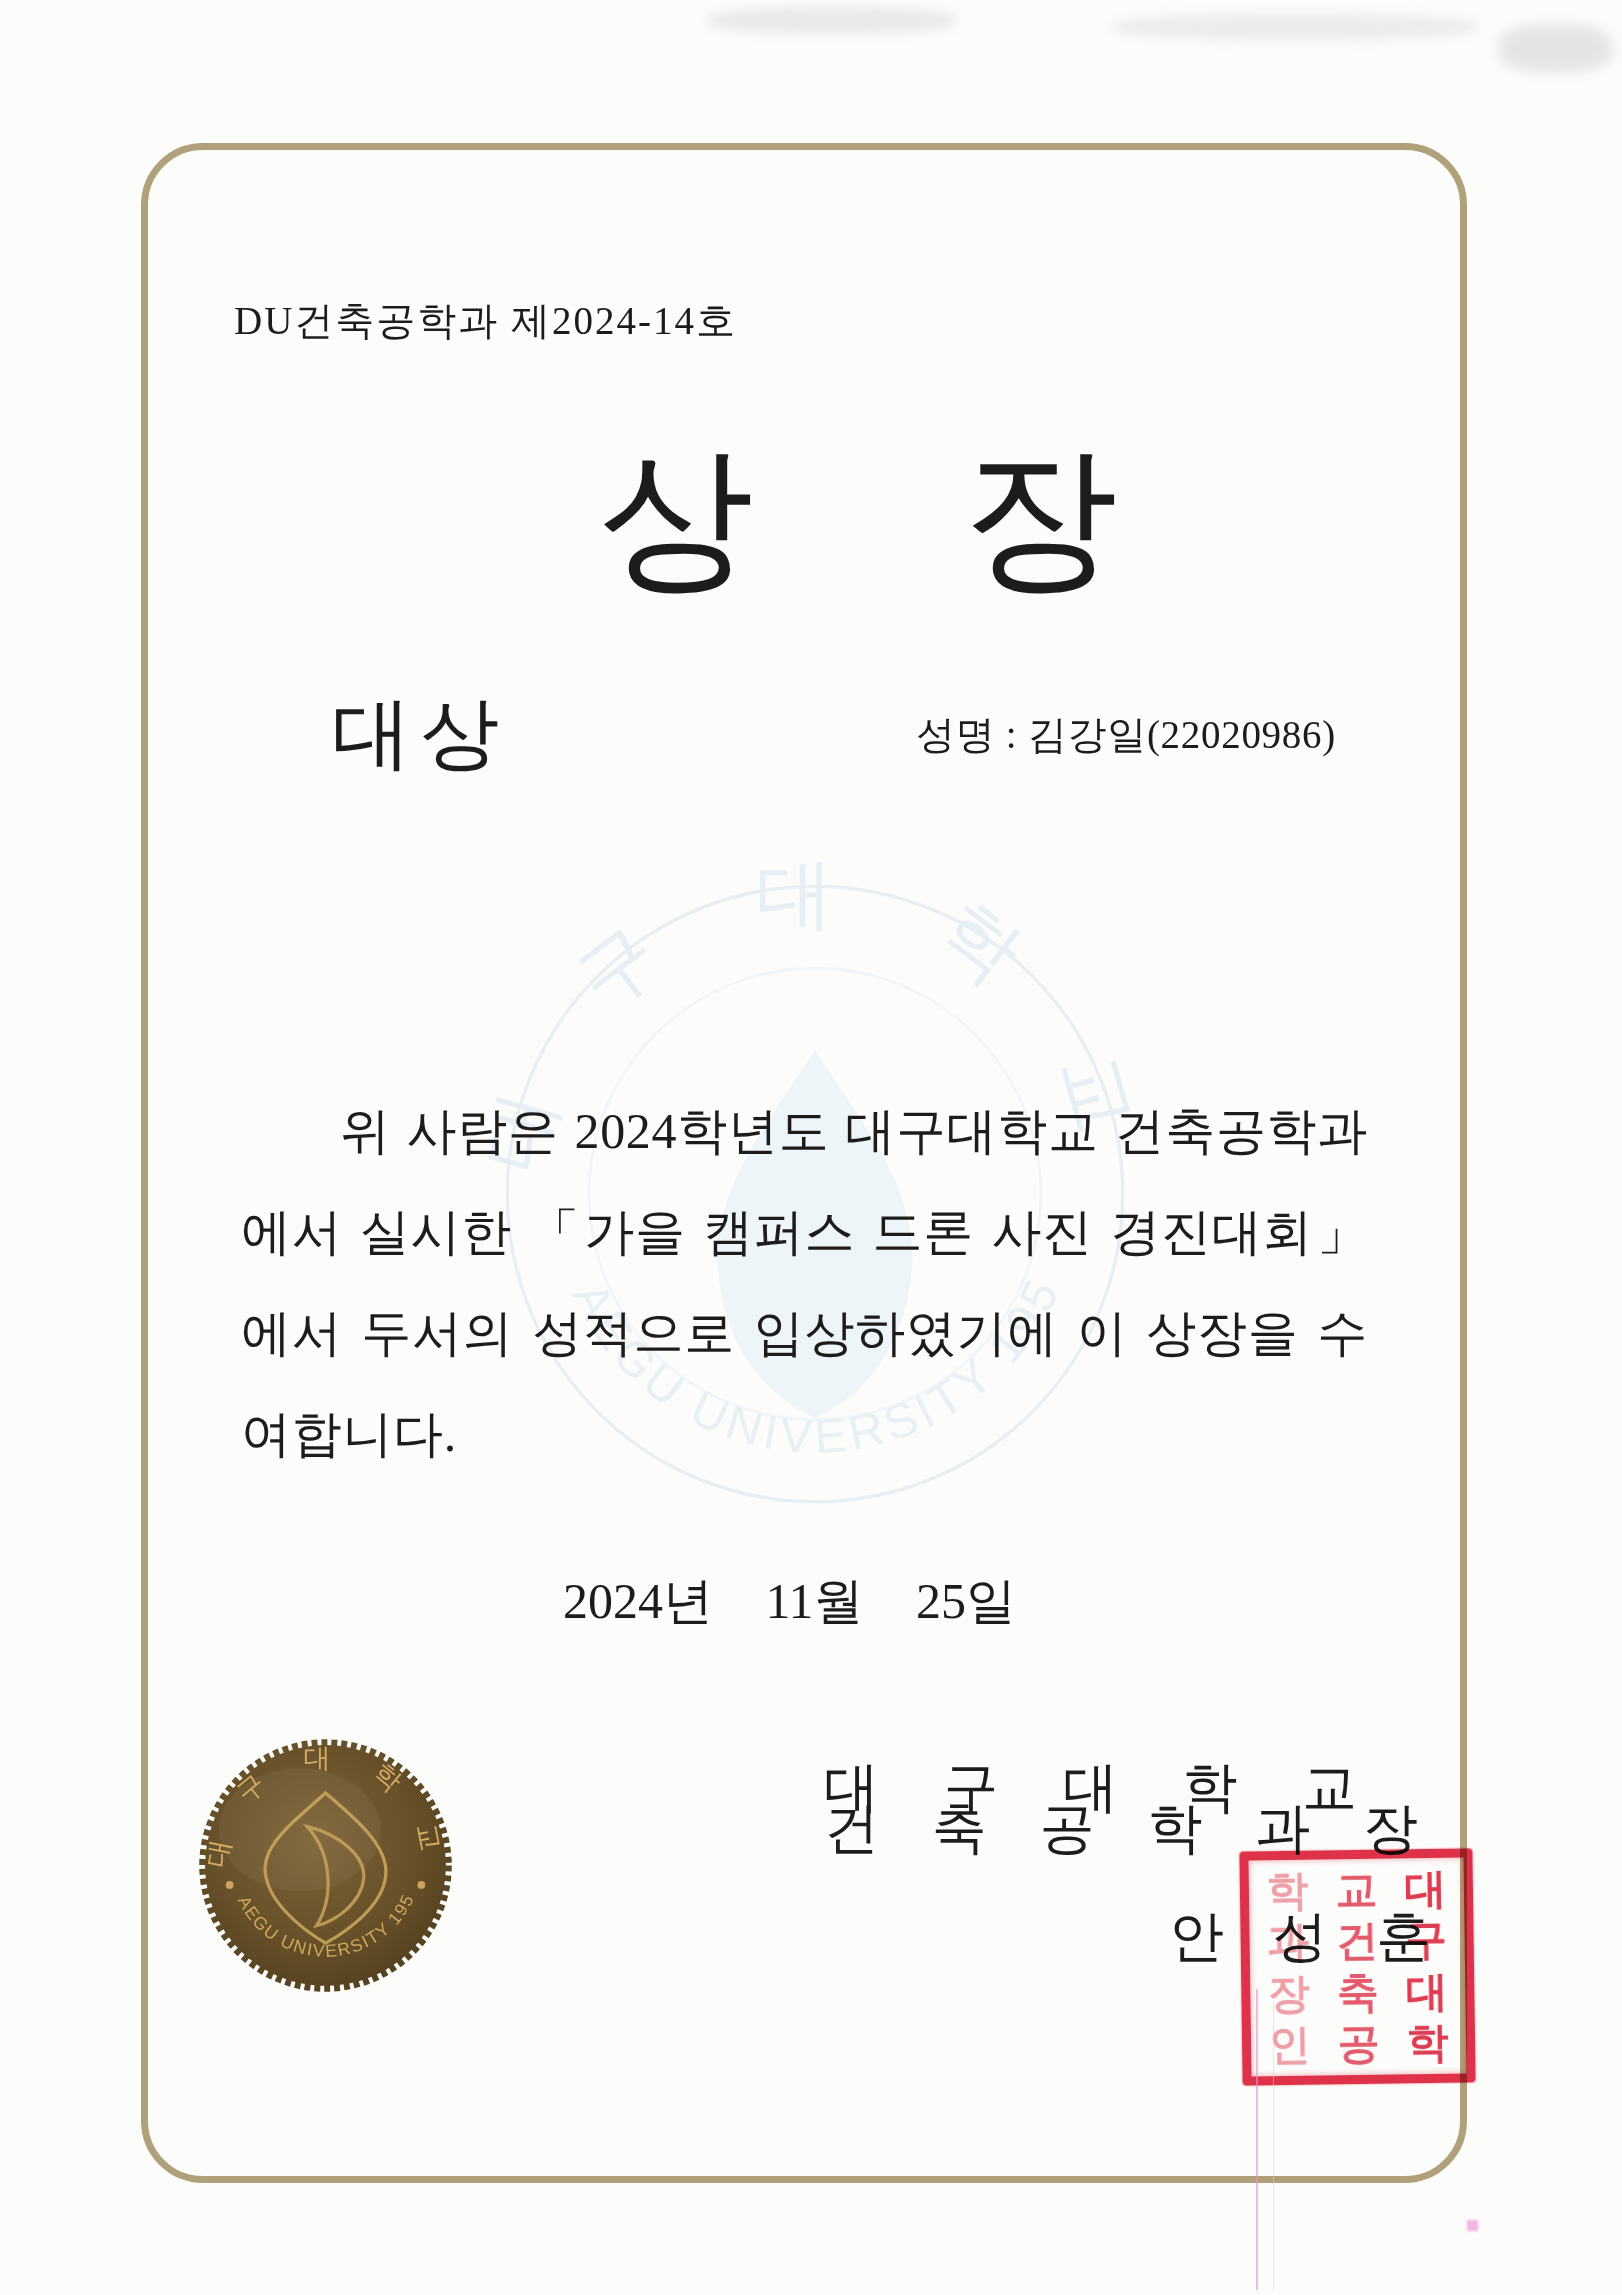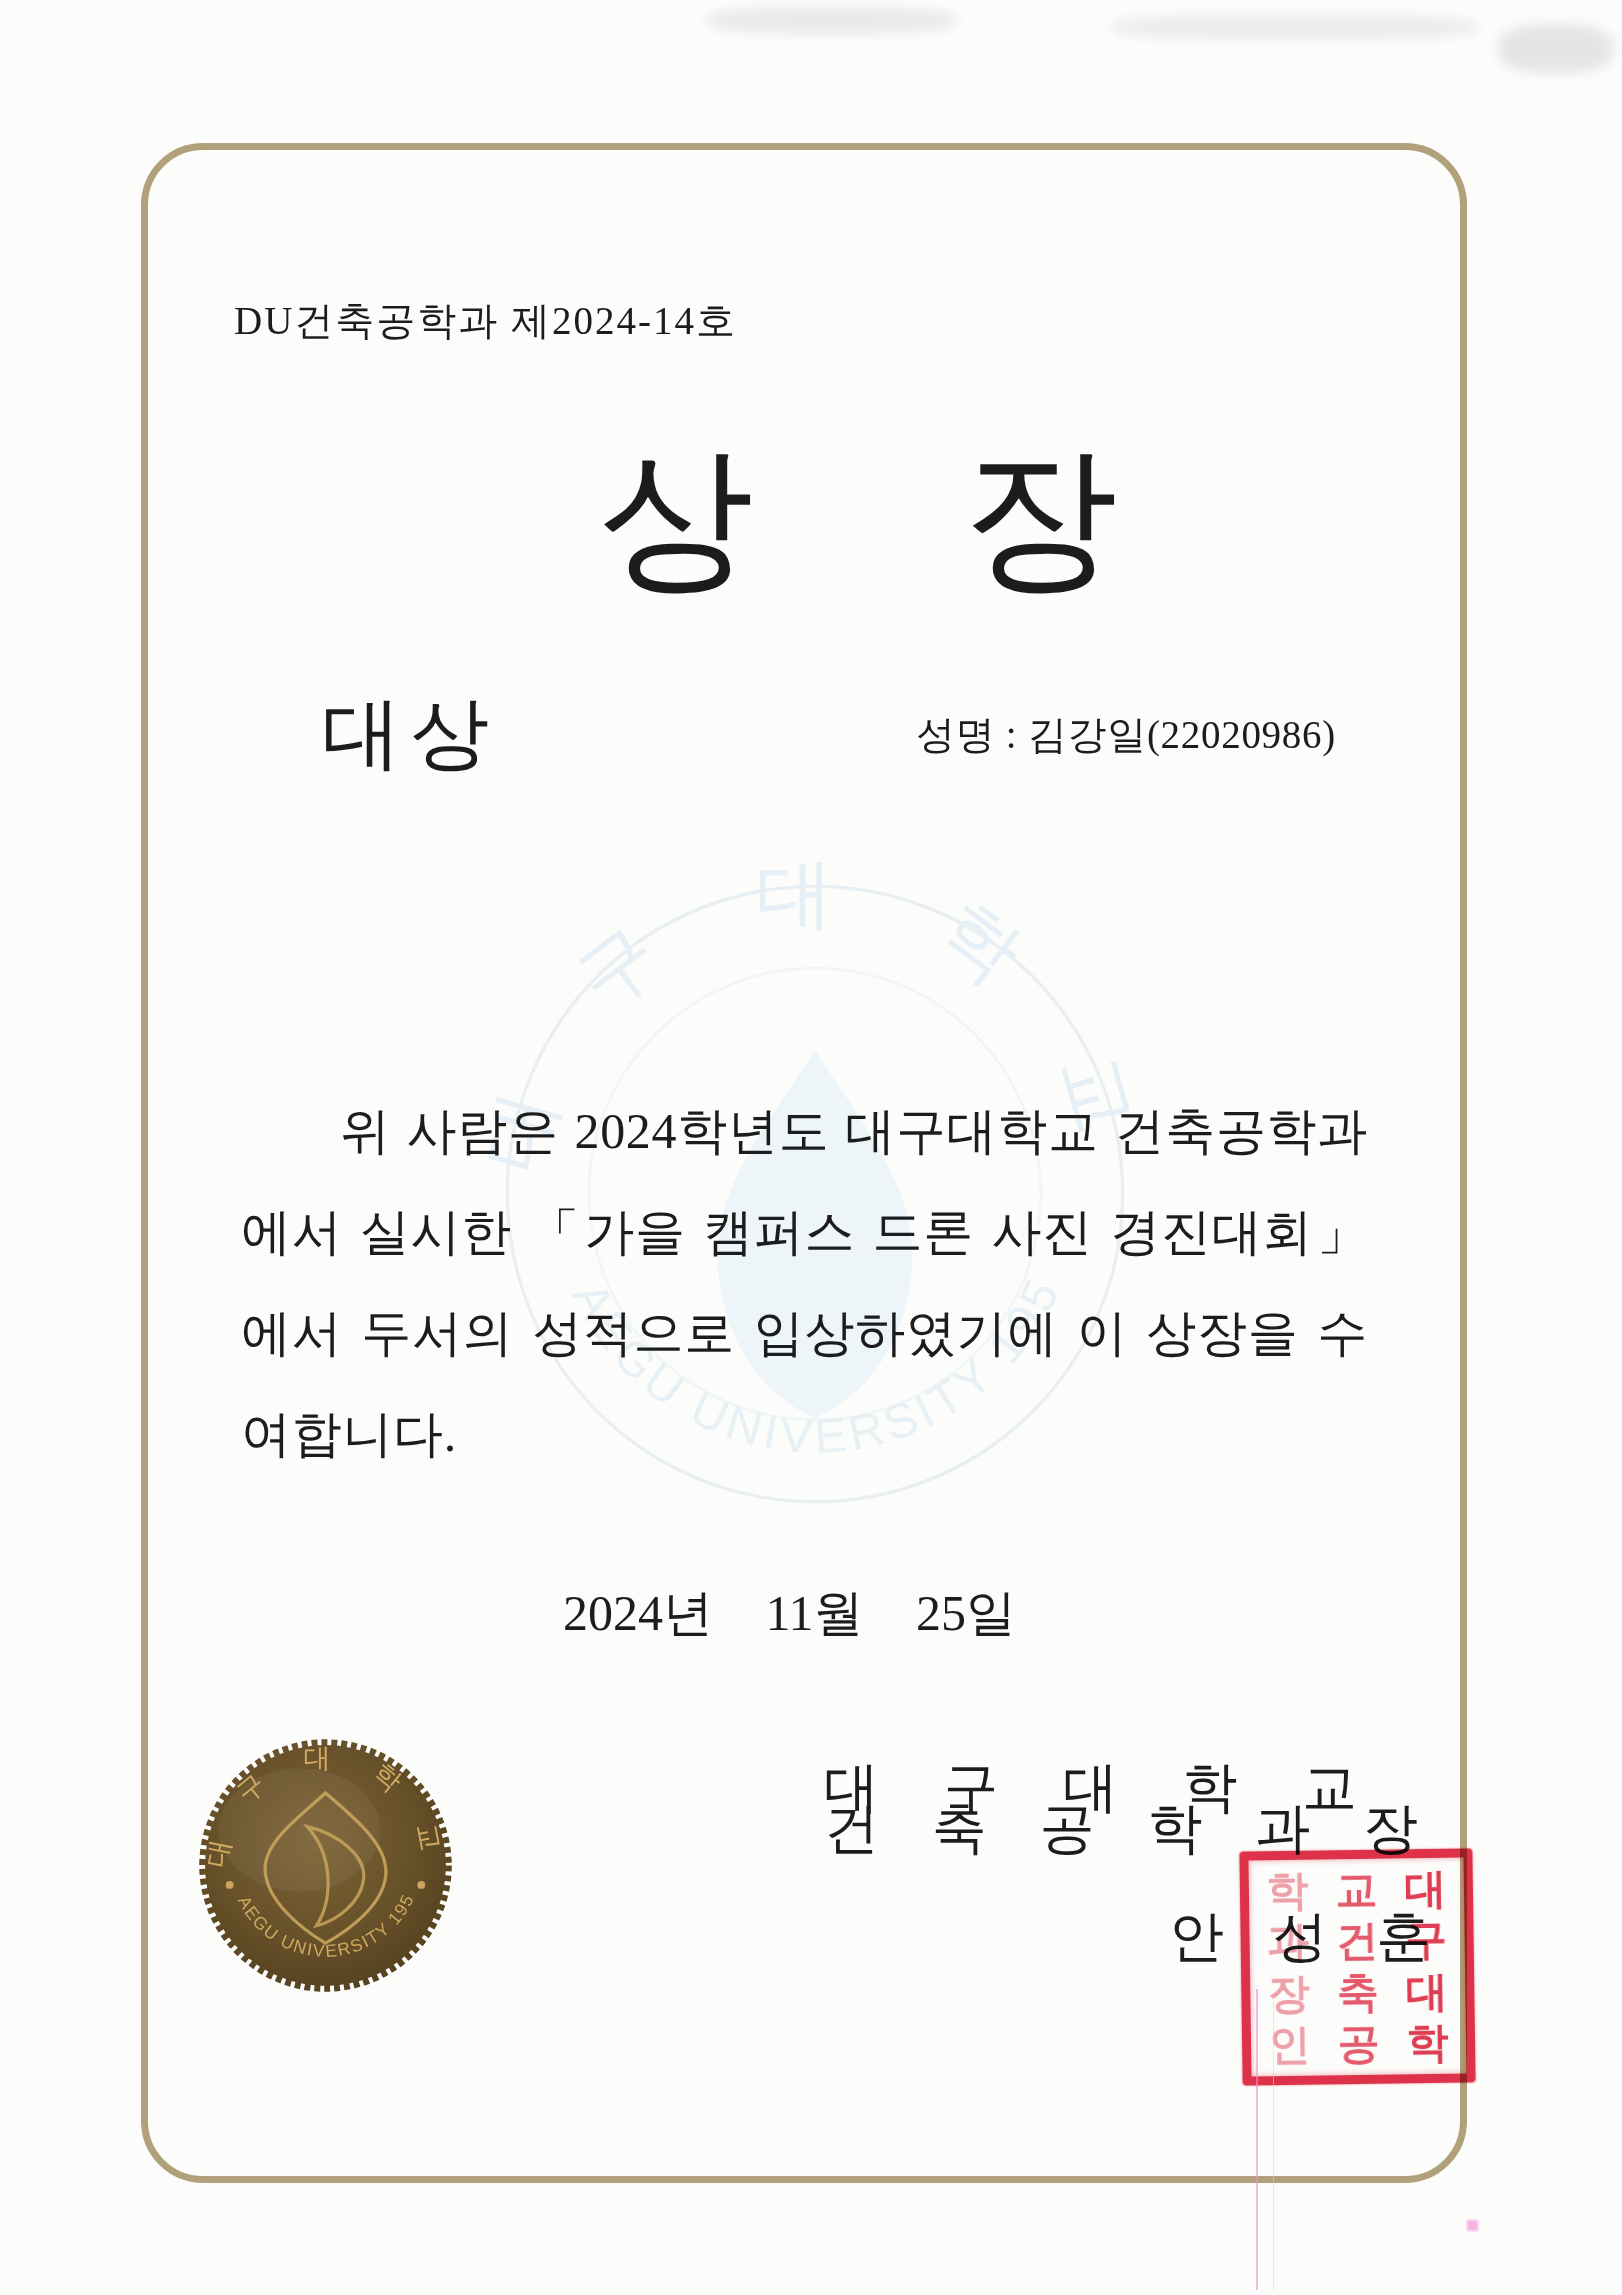--- a/index.html
+++ b/index.html
@@ -21,32 +21,32 @@
   }
   
   .watermark{position:absolute;left:468px;top:847px;width:694px;height:694px;z-index:1;opacity:.8;}
   
   .doc-number{position:absolute;left:234px;top:294px;font-size:39px;letter-spacing:2px;z-index:3;}
   .cert-title{
     position:absolute;left:141px;top:437px;width:1434px;text-align:center;
     font-size:156px;line-height:1.05;z-index:3;
   }
   .cert-title .t1{margin-right:208px;}
-  .award-grade{position:absolute;left:322px;top:681px;font-size:79px;letter-spacing:9.2px;z-index:3;}
+  .award-grade{position:absolute;left:332px;top:681px;font-size:79px;letter-spacing:9.2px;z-index:3;}
   .recipient{position:absolute;left:916px;top:708px;font-size:39px;letter-spacing:0.7px;z-index:3;}
   .body-text{
     position:absolute;left:241px;top:1081px;width:1127px;z-index:3;
     font-size:50px;line-height:101px;letter-spacing:0.7px;
   }
   .body-text .line{text-align:justify;text-align-last:justify;width:100%;box-sizing:border-box;}
   .body-text .line.indent{padding-left:99px;}
   .body-text .line.last{text-align-last:left;}
   .date-line{
     position:absolute;left:563px;top:1568px;width:453px;z-index:3;
-    font-size:50px;display:flex;justify-content:space-between;margin-top:12px;
+    font-size:50px;display:flex;justify-content:space-between;
   }
   .sig{z-index:3;font-size:55px;text-align:justify;text-align-last:justify;position:absolute;}
   .sig-univ{left:824px;top:1751px;width:533px;}
   .sig-dept{left:824px;top:1792px;width:594px;}
   .sig-name{left:1169px;top:1900px;width:262px;}
   
   .gold-seal{position:absolute;left:196px;top:1736px;width:259px;height:259px;z-index:4;}
   
   .red-stamp{
     position:absolute;left:1241px;top:1850px;width:233px;height:234px;z-index:5;

